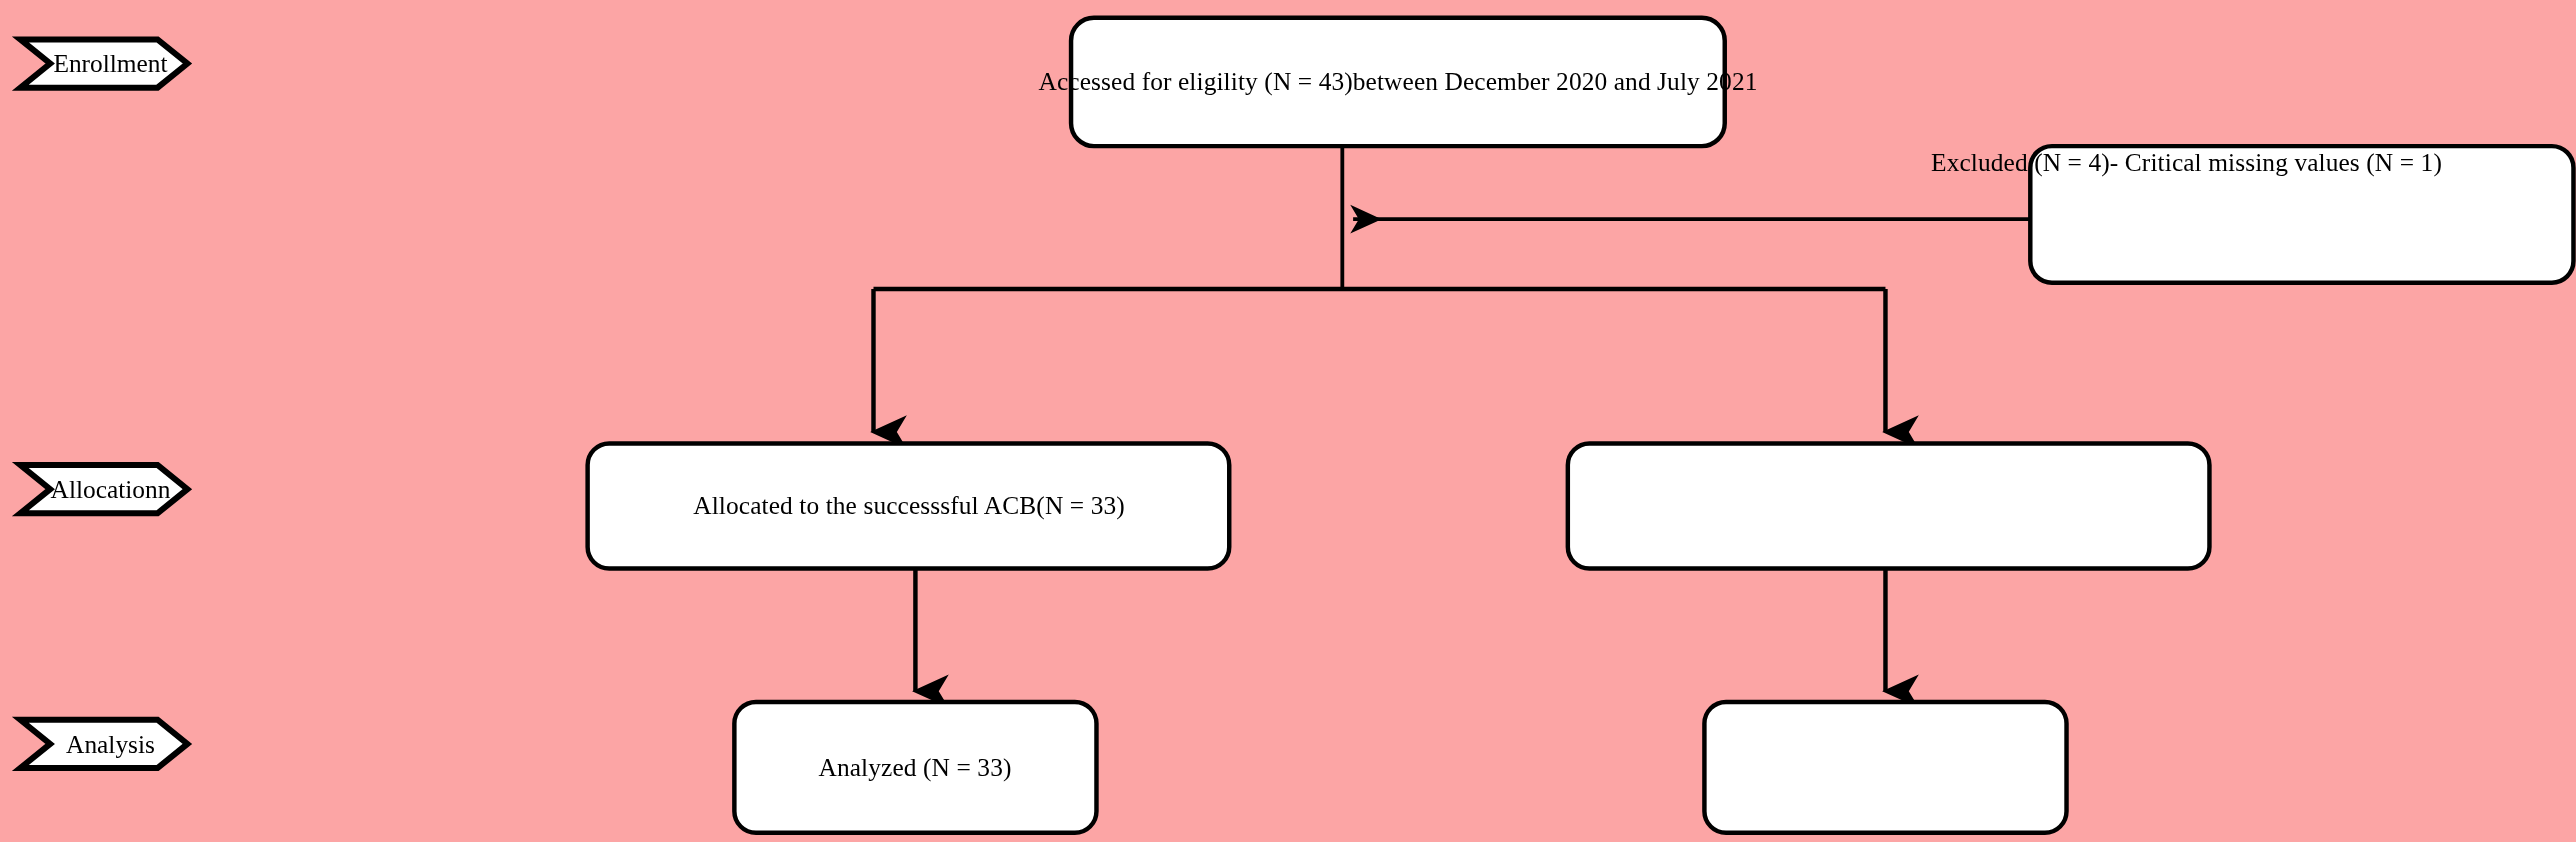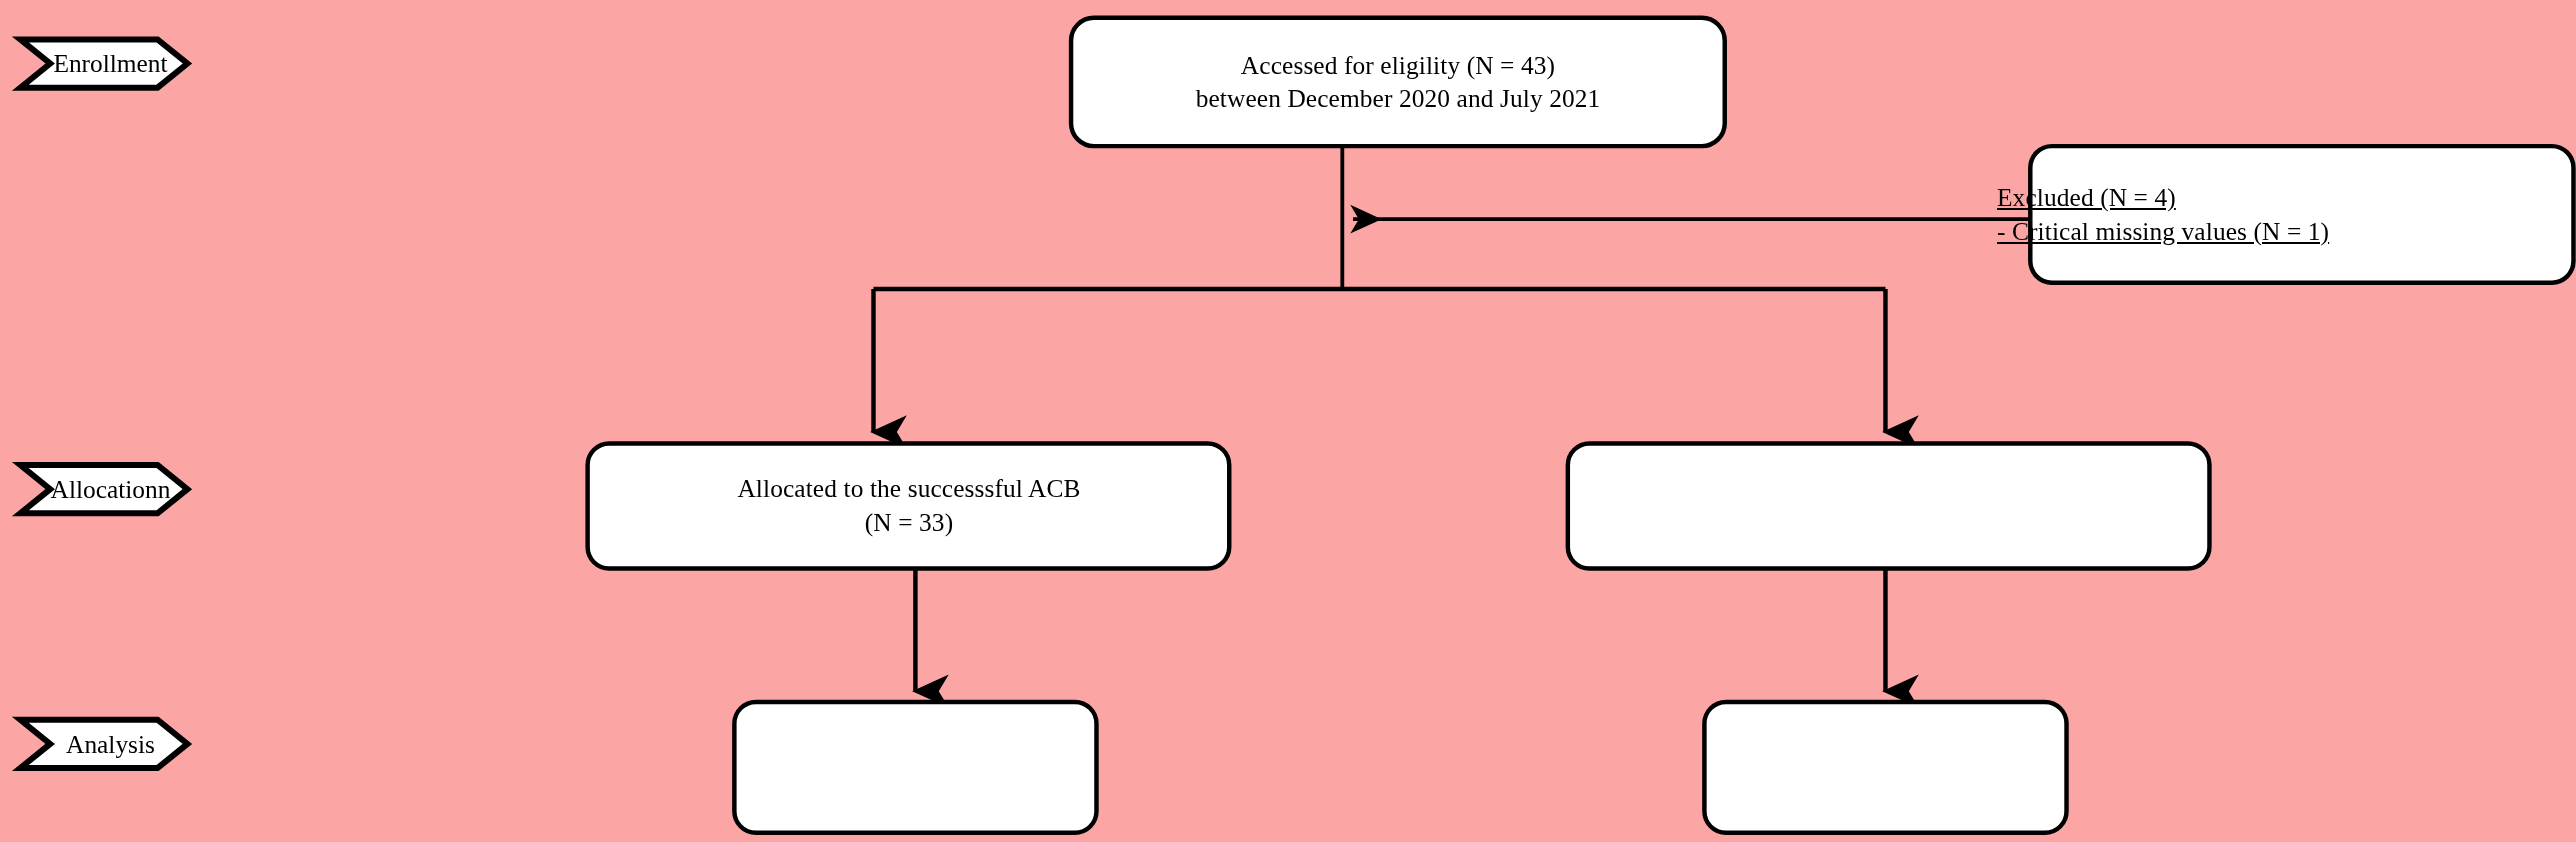--- a/index.html
+++ b/index.html
@@ -20,21 +20,21 @@
   #diagram-svg {
     position: absolute;
     left: 0;
     top: 0;
     width: 2576px;
     height: 843px;
   }
   .node-text {
     position: absolute;
     display: flex;
-    flex-direction: column;
+    flex-direction: row;
     align-items: center;
     justify-content: center;
     text-align: center;
     line-height: 1.30;
     font-size: 25.4px;
     letter-spacing: 0.1px;
     white-space: nowrap;
   }
   .node-text.left-align {
     align-items: flex-start;
@@ -111,27 +111,30 @@
   </div>
   <div class="banner-text" style="left:50px; top:720px; width:121px; height:48px;">
     <span>Analysis</span>
   </div>
 
   <div class="node-text" style="left:1071px; top:18px; width:654px; height:128px;">
     <span class="tline">Accessed for eligility (N = 43)</span>
     <span class="tline">between December 2020 and July 2021</span>
   </div>
 
-  <div class="node-text left-align" style="left:1997px; top:146px; width:521px; height:137px;text-decoration:underline;">
+  <div class="node-text left-align" style="left:1926px; top:146px; width:521px; height:137px;">
     <span class="tline">Excluded (N = 4)</span>
     <span class="tline">- Critical missing values (N = 1)</span>
   </div>
 
   <div class="node-text" style="left:588px; top:443px; width:642px; height:125px;">
     <span class="tline">Allocated to the successsful ACB</span>
     <span class="tline">(N = 33)</span>
   </div>
 
 
+  <div class="node-text" style="left:734px; top:702px; width:362px; height:131px;">
+    <span class="tline">Analyzed (N = 33)</span>
+  </div>
 
 
 </div>
 
 
 </body></html>

